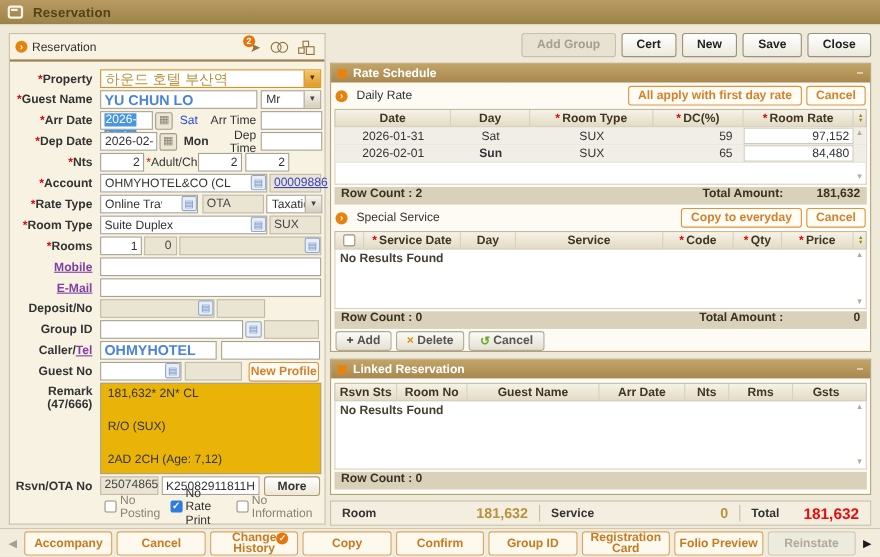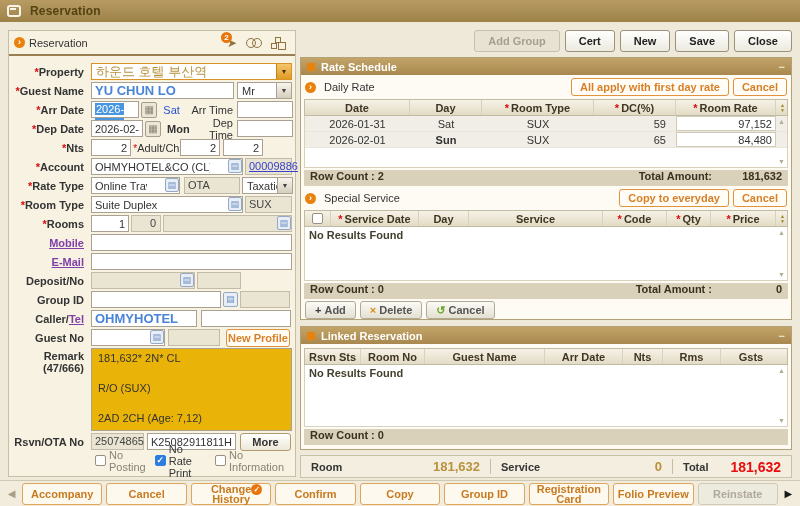--- a/index.html
+++ b/index.html
@@ -476,20 +476,20 @@
     <span>Total</span>
     <span class="redtot">181,632</span>
   </span>
 </div>
 
 <div class="btoolbar">
   <span class="chev">◀</span>
   <button class="bbt"><span>Accompany</span></button>
   <button class="bbt"><span>Cancel</span></button>
   <button class="bbt"><span>Change History</span><span class="bdg">✓</span></button>
+  <button class="bbt"><span>Copy</span></button>
   <button class="bbt"><span>Confirm</span></button>
-  <button class="bbt"><span>Copy</span></button>
   <button class="bbt"><span>Group ID</span></button>
   <button class="bbt"><span>Registration Card</span></button>
   <button class="bbt"><span>Folio Preview</span></button>
   <button class="bbt disabled"><span>Reinstate</span></button>
   <span class="chev dark">▶</span>
 </div>
 
 </body></html>

